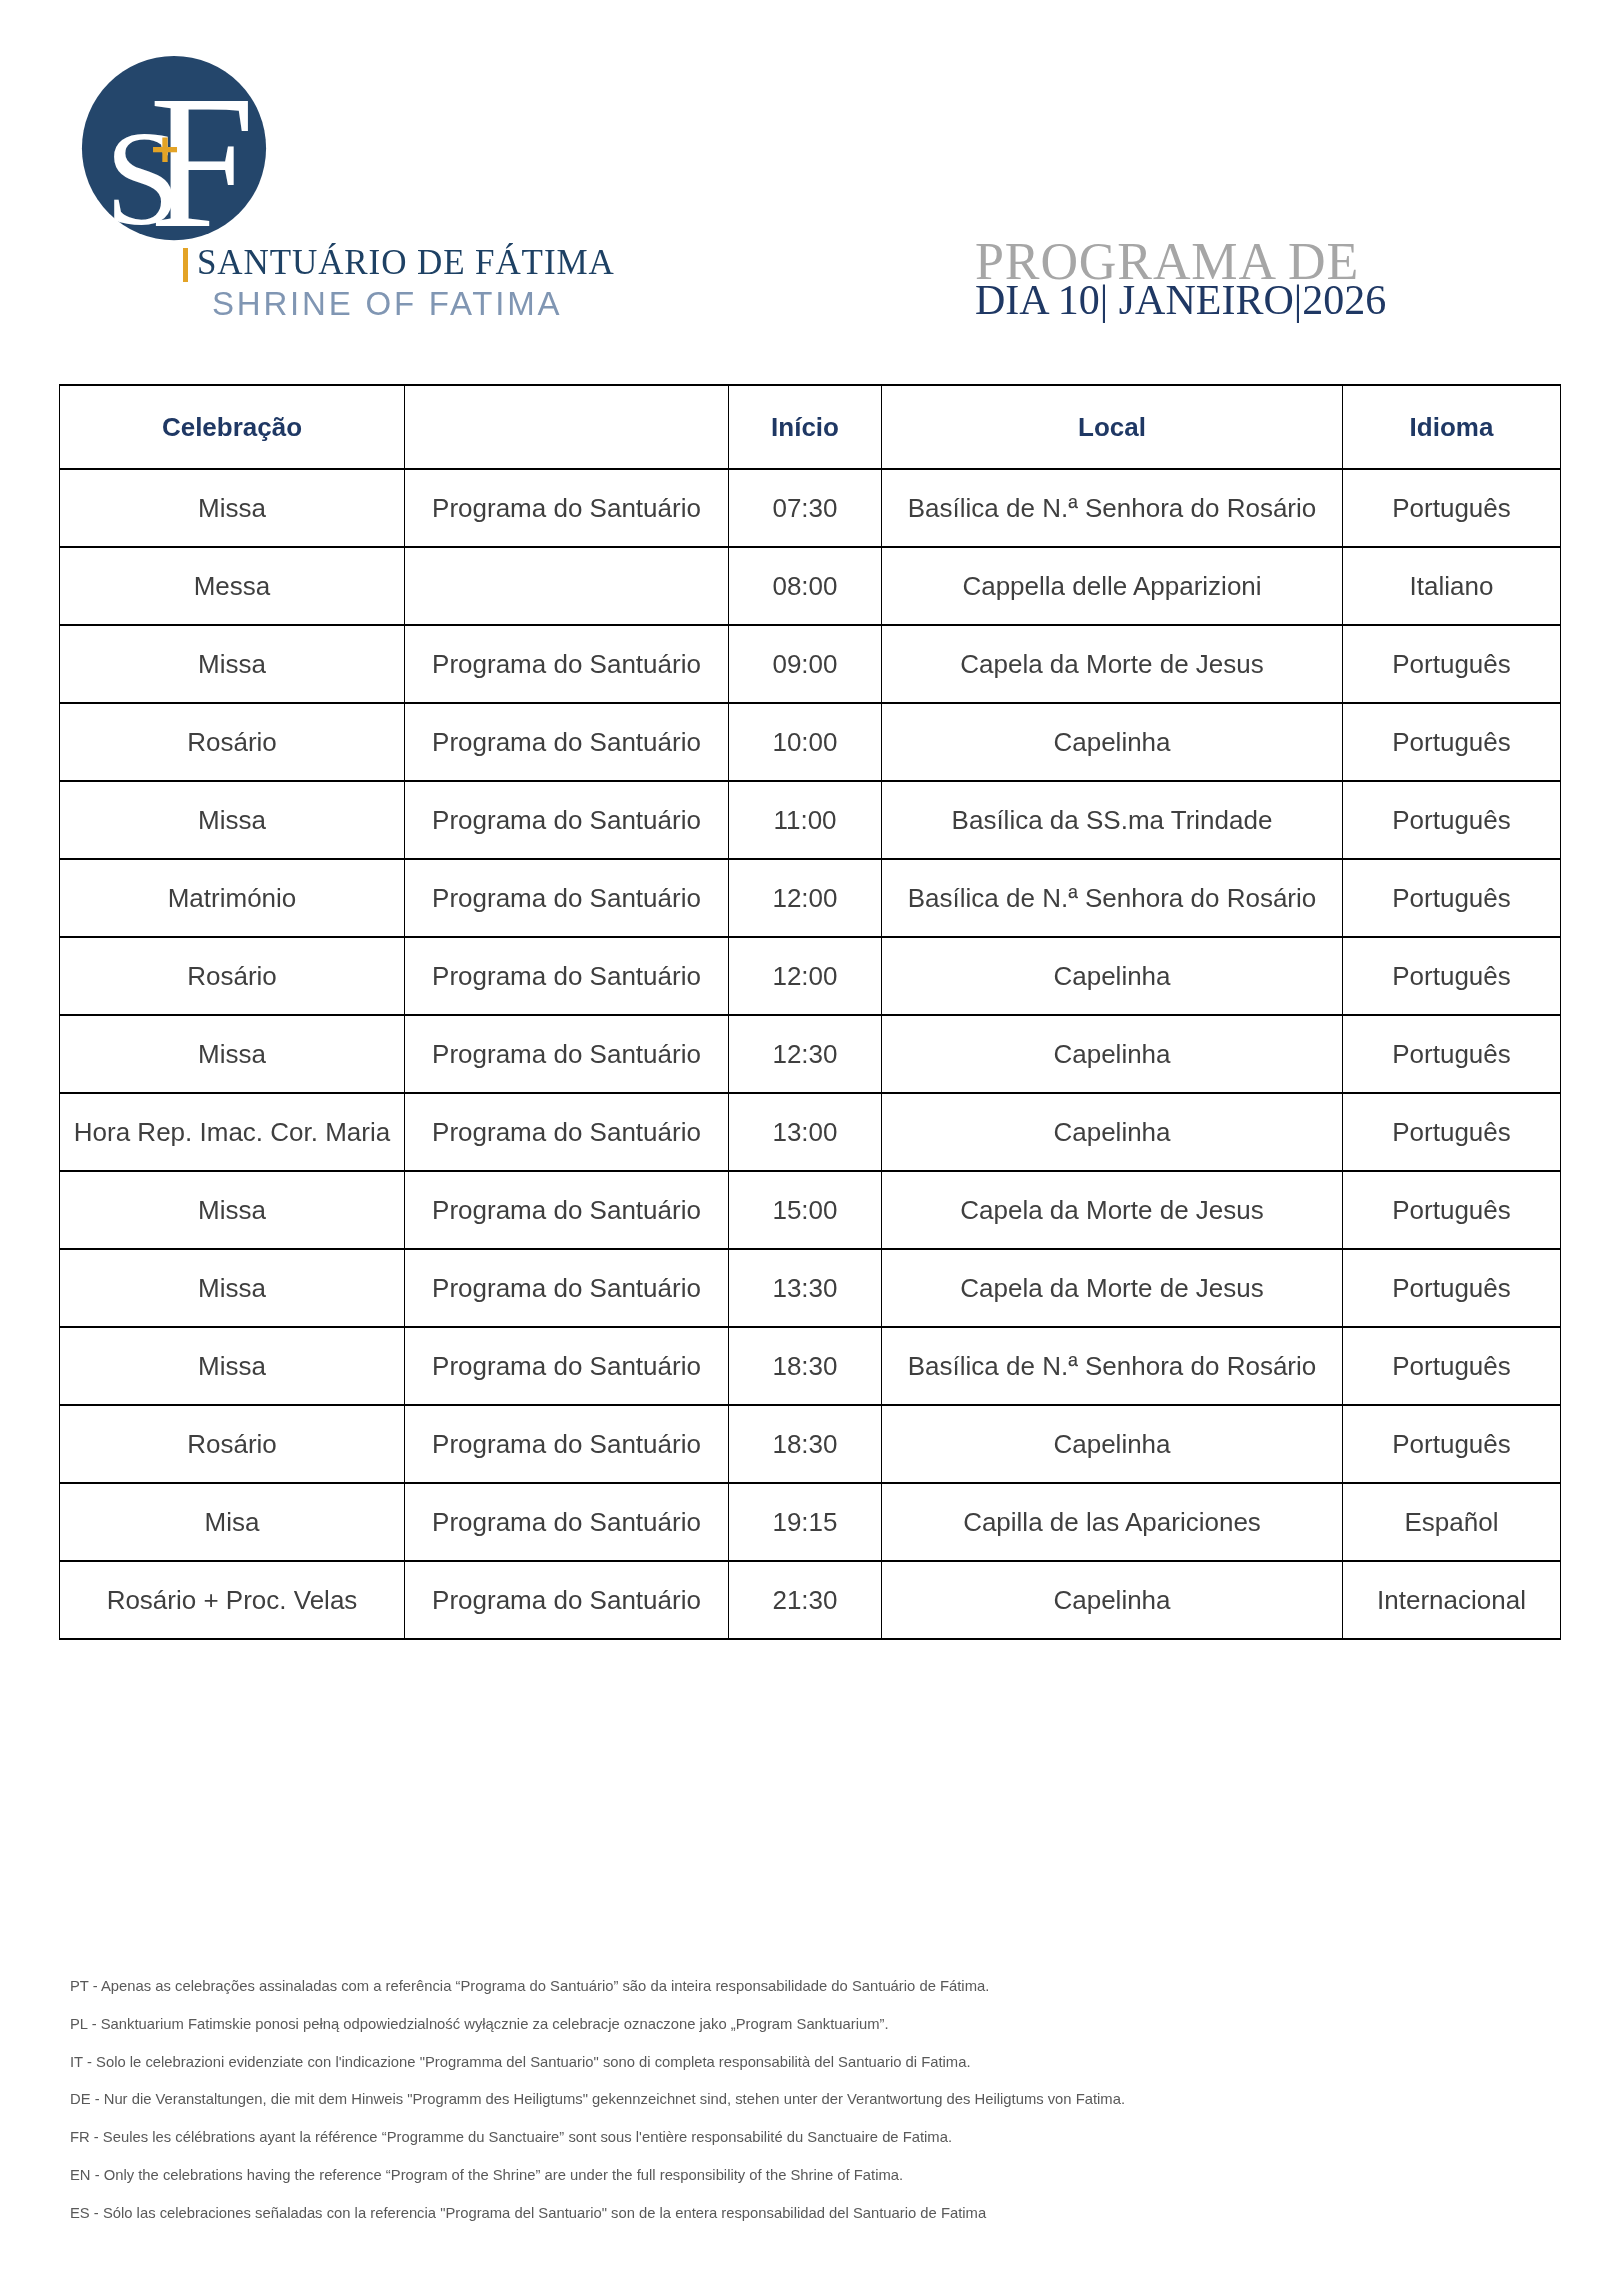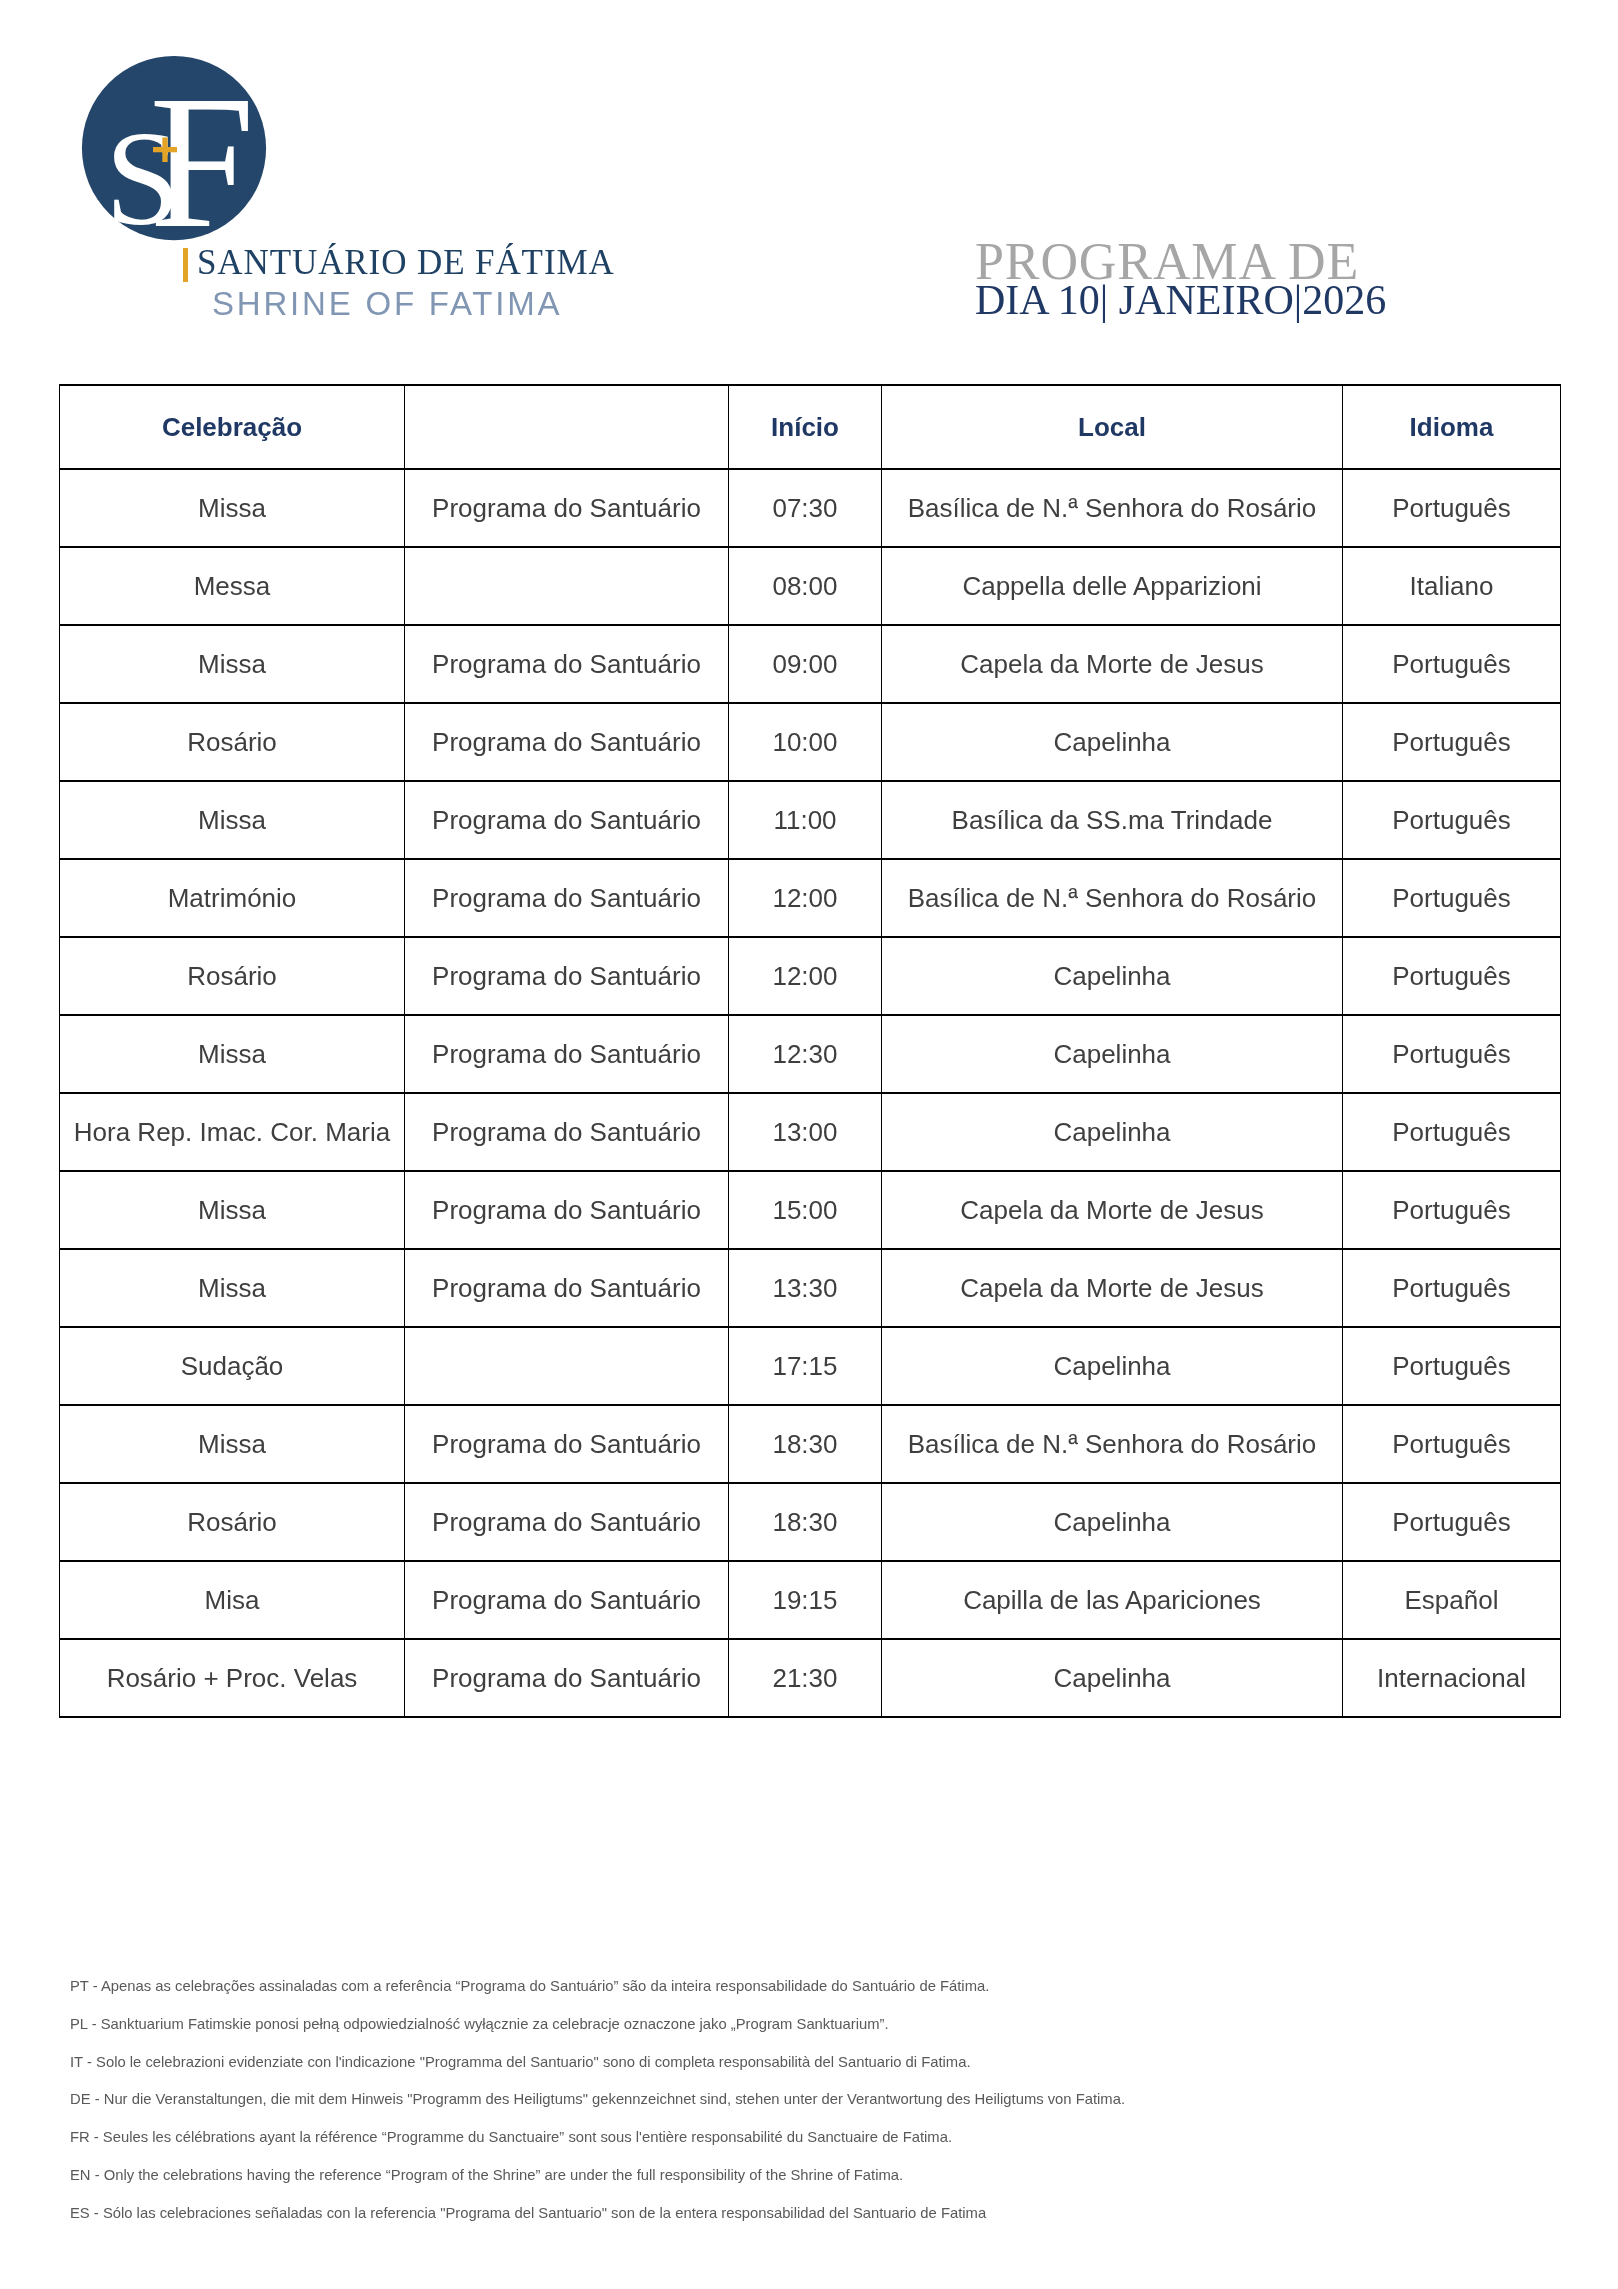--- a/index.html
+++ b/index.html
@@ -233,27 +233,20 @@
       <td>Português</td>
     </tr>
           <tr>
       <td>Missa</td>
       <td>Programa do Santuário</td>
       <td>13:30</td>
       <td>Capela da Morte de Jesus</td>
       <td>Português</td>
     </tr>
           <tr>
-      <td>Sudação</td>
-      <td></td>
-      <td>17:15</td>
-      <td>Capelinha</td>
-      <td>Português</td>
-    </tr>
-          <tr>
       <td>Missa</td>
       <td>Programa do Santuário</td>
       <td>18:30</td>
       <td>Basílica de N.ª Senhora do Rosário</td>
       <td>Português</td>
     </tr>
           <tr>
       <td>Rosário</td>
       <td>Programa do Santuário</td>
       <td>18:30</td>

